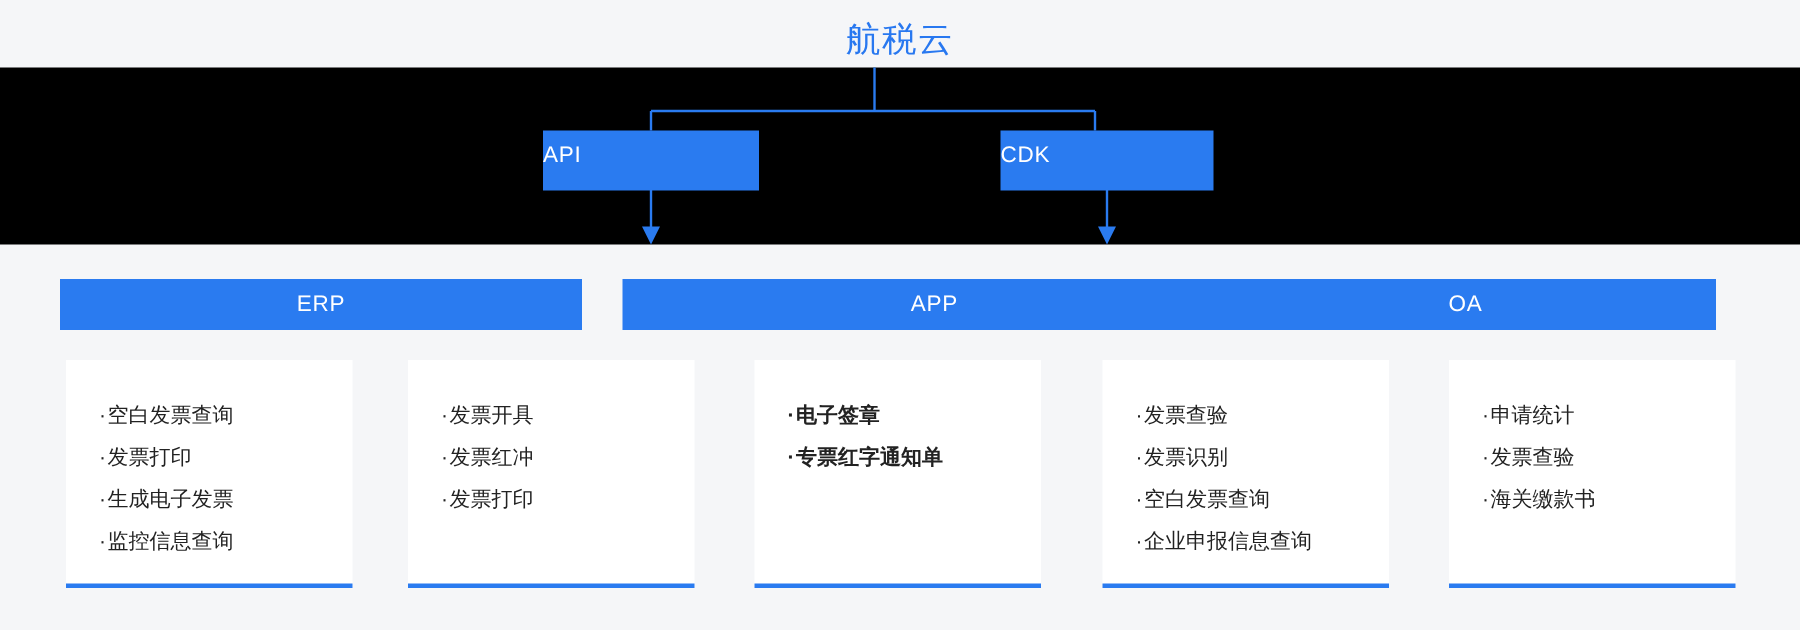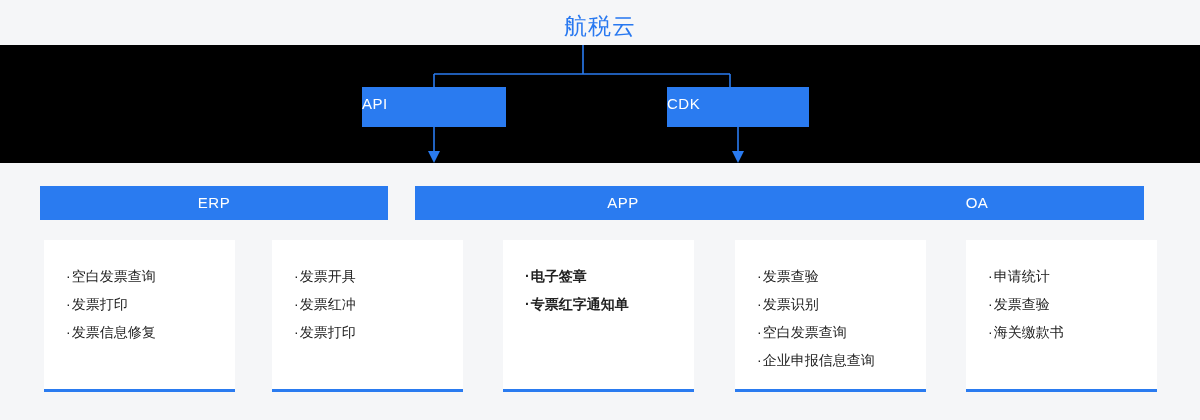--- a/index.html
+++ b/index.html
@@ -141,21 +141,22 @@
     <div class="node node-cdk">CDK</div>
   </div>
 
   <div class="cat-bar cat-erp">ERP</div>
   <div class="cat-bar cat-app">APP</div>
   <div class="cat-bar cat-oa">OA</div>
 
   <div class="card card-1">
     <div class="card-item"><span class="dot">·</span><span>空白发票查询</span></div>
     <div class="card-item"><span class="dot">·</span><span>发票打印</span></div>
-    <div class="card-item"><span class="dot">·</span><span>发票信息修复</span></div>
+    <div class="card-item"><span class="dot">·</span><span>生成电子发票</span></div>
+    <div class="card-item"><span class="dot">·</span><span>监控信息查询</span></div>
   </div>
 
   <div class="card card-2">
     <div class="card-item"><span class="dot">·</span><span>发票开具</span></div>
     <div class="card-item"><span class="dot">·</span><span>发票红冲</span></div>
     <div class="card-item"><span class="dot">·</span><span>发票打印</span></div>
   </div>
 
   <div class="card card-3">
     <div class="card-item"><span class="dot">·</span><span>电子签章</span></div>

